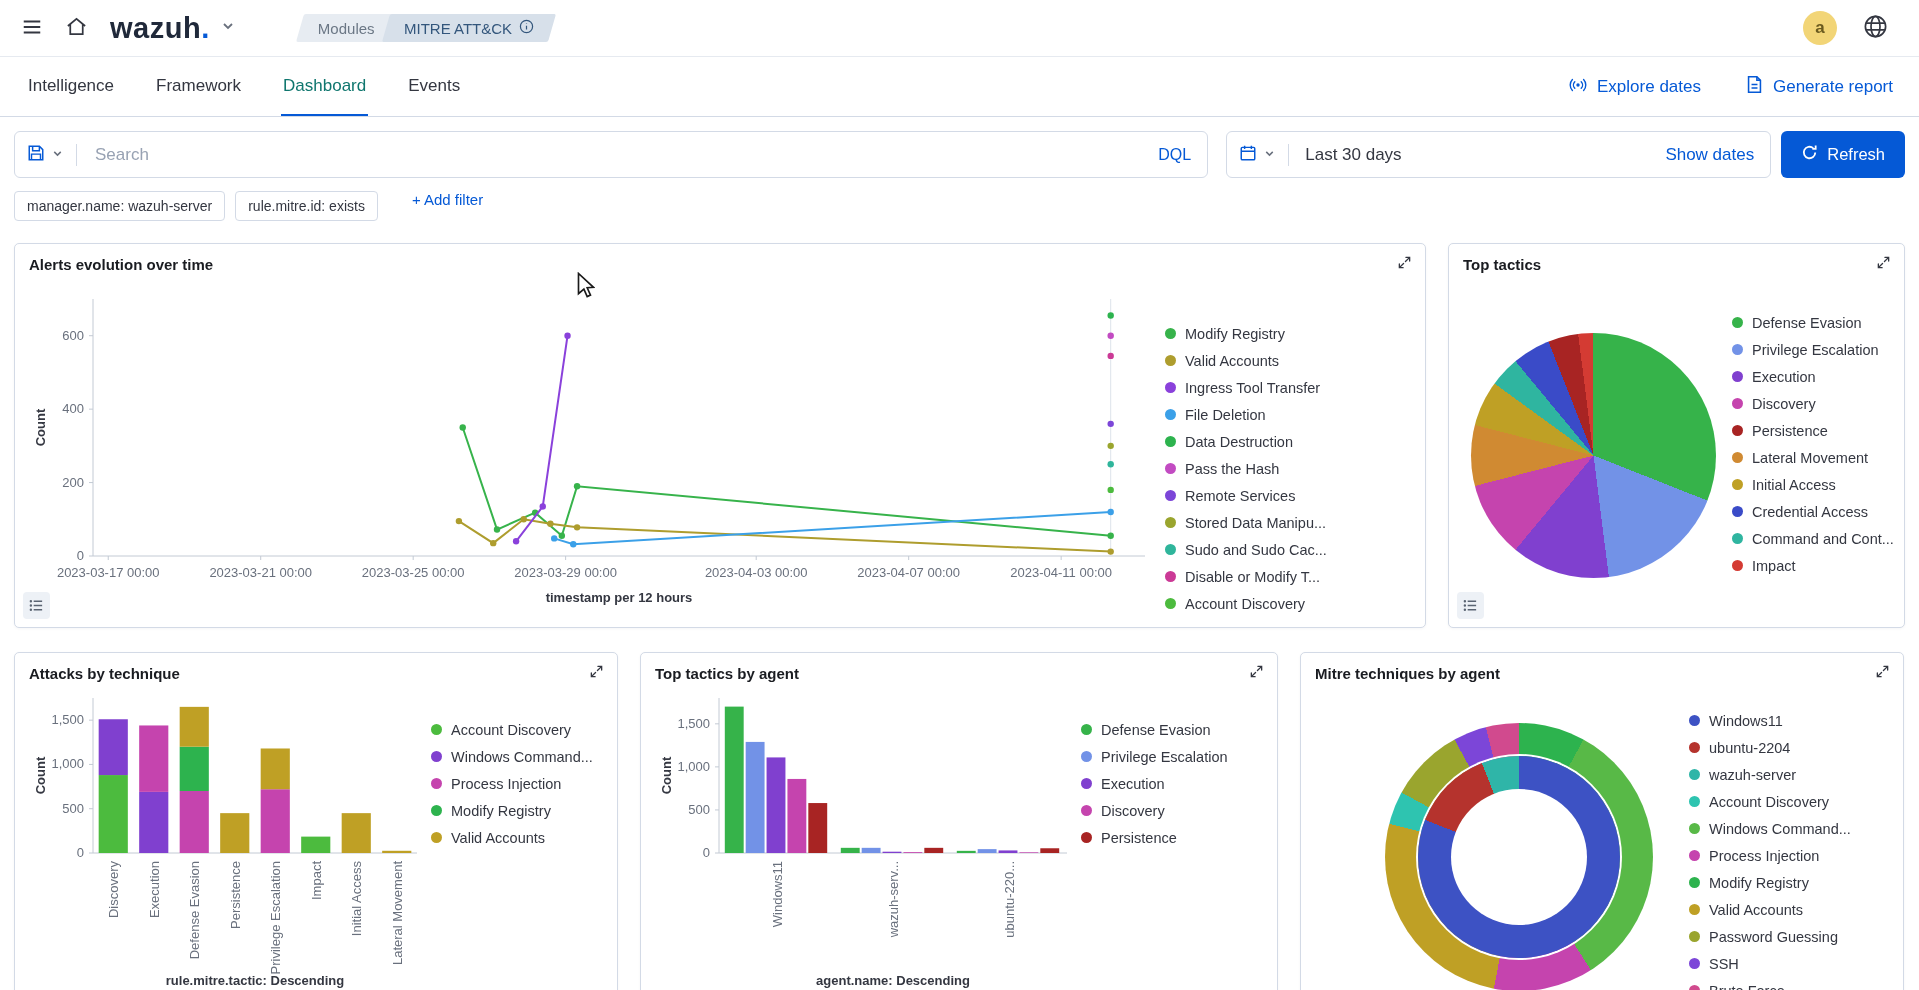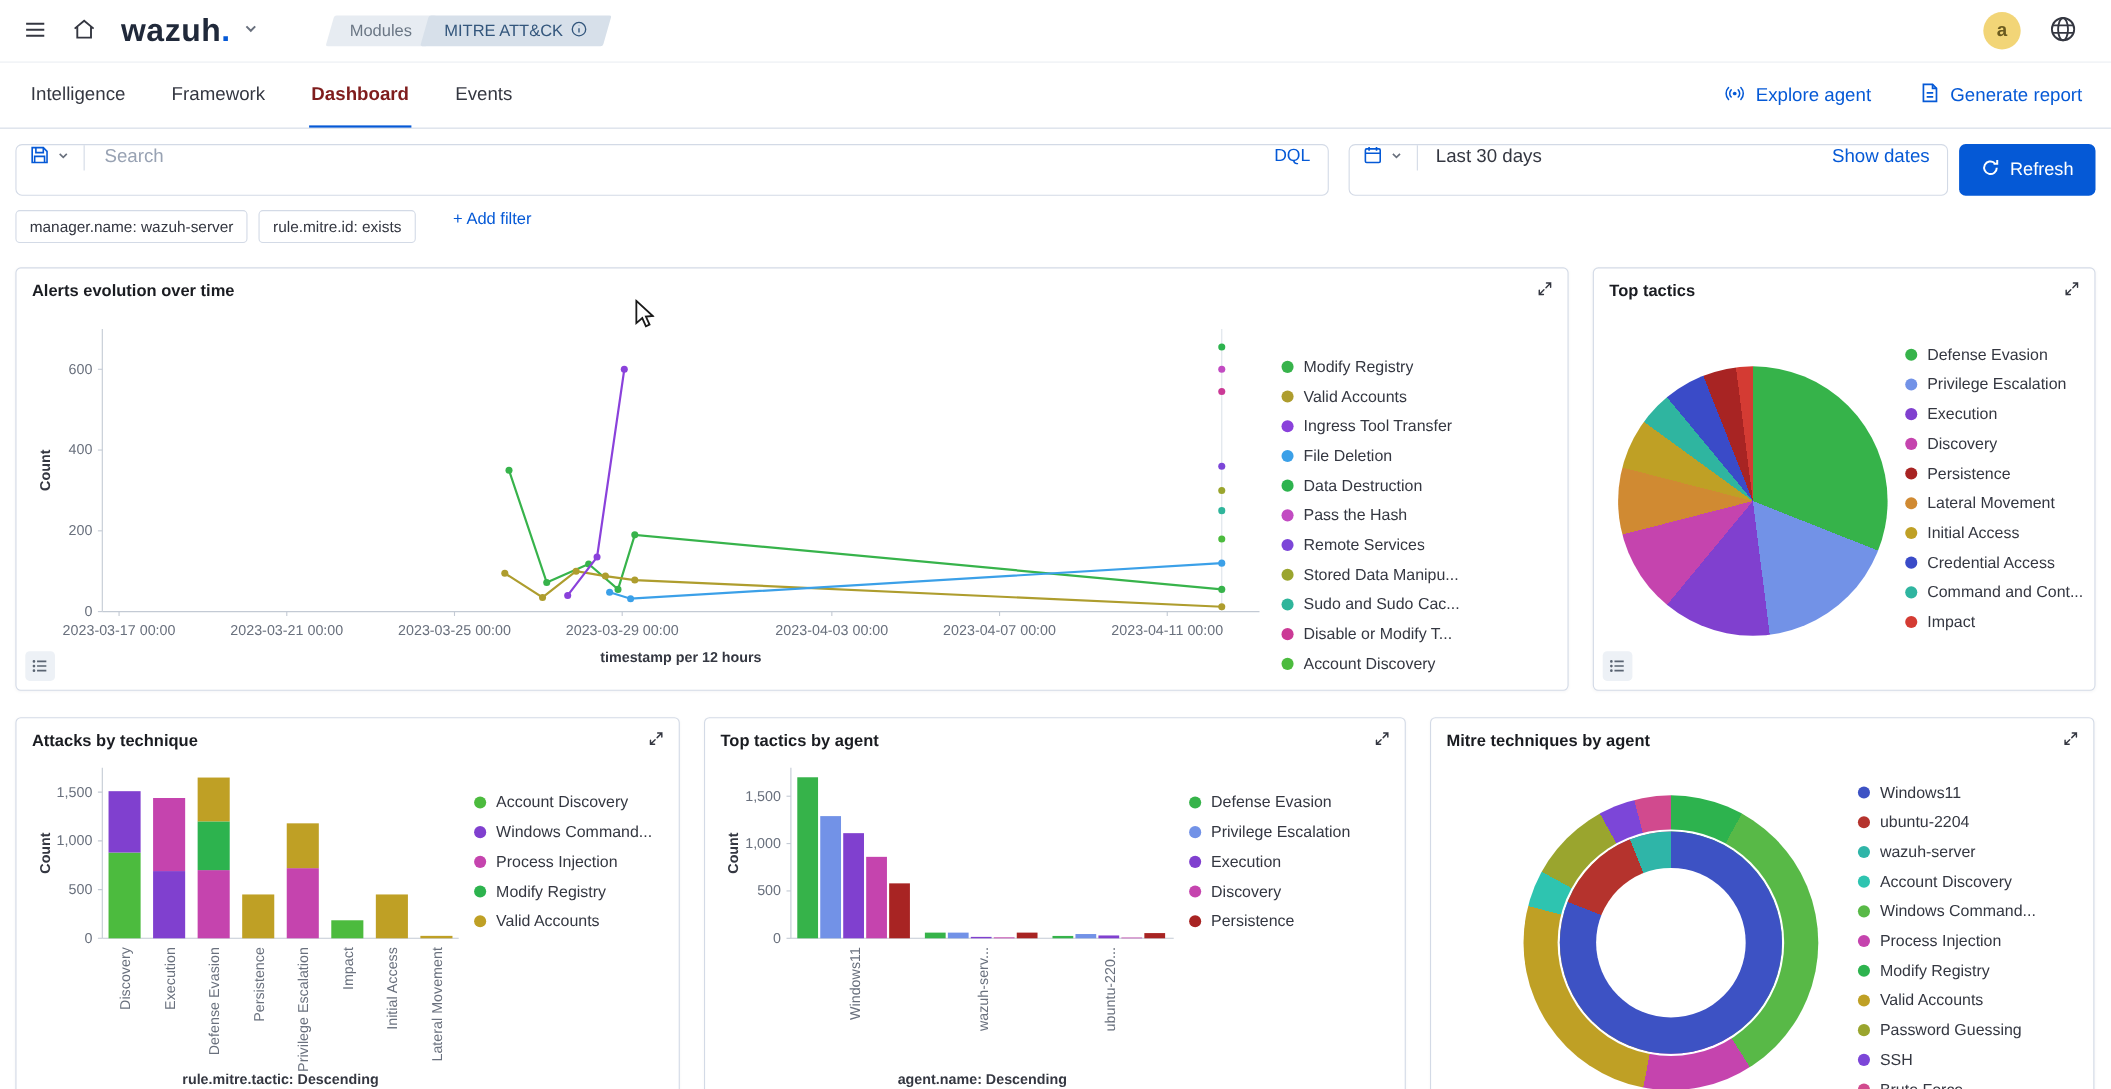--- a/index.html
+++ b/index.html
@@ -17,27 +17,27 @@
   .crumb{height:28px;display:flex;align-items:center;padding:0 18px;transform:skewX(-16deg);border-radius:2px;font-size:15px}
   .crumb>*{transform:skewX(16deg);display:flex;align-items:center;gap:7px}
   .crumb-modules{background:#E7ECF2;color:#6B7785}
   .crumb-current{background:#D7E0EA;color:#33567C;margin-left:-6px}
   .top-right{margin-left:auto;display:flex;align-items:center;gap:16px}
   .avatar{width:34px;height:34px;border-radius:50%;background:#F2D577;color:#6a5a1f;display:flex;align-items:center;justify-content:center;font-size:17px;font-weight:700;cursor:pointer}
 
   
   .tabsbar{height:60px;display:flex;align-items:stretch;padding:0 26px;border-bottom:1px solid #D3DAE6;background:#fff}
   .tab{display:flex;align-items:center;margin-right:38px;font-size:17px;color:#343741;cursor:pointer;border-bottom:2px solid transparent;padding:0 2px}
-  .tab.active{color:#7f1d1d;border-bottom-color:#0559D6;font-weight:700}
+  .tab.active{color:#0f766e;border-bottom-color:#0559D6;font-weight:400}
   .tab-actions{margin-left:auto;display:flex;gap:44px;align-items:center}
   .action-link{color:#0559D6;font-size:17px;display:flex;gap:9px;align-items:center;cursor:pointer;background:none;border:none}
 
   
   .queryrow{display:flex;padding:14px 14px 0 14px;align-items:center}
-  .ctrl{height:47px;border:1px solid #D3DAE6;border-radius:6px;background:#fff;display:flex;align-items:flex-start}
+  .ctrl{height:47px;border:1px solid #D3DAE6;border-radius:6px;background:#fff;display:flex;align-items:center}
   .search-group{flex:1;display:flex}
   .seg{display:flex;align-items:center;justify-content:center;gap:6px;width:62px;border-right:1px solid #D3DAE6;cursor:pointer;flex:0 0 auto}
   .search-box{flex:1;position:relative;display:flex;align-items:center;padding:0 18px;cursor:text}
   .search-placeholder{color:#98A2B3;font-size:17px}
   .dql{position:absolute;right:16px;color:#0559D6;font-size:16px;cursor:pointer}
   .date-group{width:545px;margin-left:18px;display:flex;flex:0 0 auto}
   .date-box{flex:1;padding:0 16px;display:flex;justify-content:space-between;align-items:center;font-size:17px;cursor:pointer}
   .show-dates{color:#0559D6}
   .refresh-btn{height:47px;margin-left:10px;background:#0559D6;color:#fff;border:none;border-radius:6px;font-size:16.5px;font-weight:500;display:flex;gap:9px;align-items:center;padding:0 20px;cursor:pointer;font-family:inherit}
 
@@ -142,21 +142,21 @@
   <div class="tab active">Dashboard</div>
   <div class="tab">Events</div>
   <div class="tab-actions">
     <button class="action-link">
       <span>
         <svg width="20" height="20" viewBox="0 0 20 20" fill="none" stroke="#0559D6" stroke-width="1.4" stroke-linecap="round">
             <circle cx="10" cy="11" r="1.7" fill="#0559D6" stroke="none"></circle>
             <path d="M6.8 14.2a4.6 4.6 0 0 1 0-6.5M13.2 7.7a4.6 4.6 0 0 1 0 6.5M4.4 16.5a8 8 0 0 1 0-11M15.6 5.5a8 8 0 0 1 0 11"></path>
           </svg>
       </span>
-      <span>Explore agent</span>
+      <span>Explore dates</span>
     </button>
     <button class="action-link">
       <span>
         <svg width="19" height="19" viewBox="0 0 16 16" fill="none" stroke="#0559D6" stroke-width="1.3">
             <path d="M3 1.5h7l3 3V14.5H3z"></path>
             <path d="M10 1.5v3h3M5.5 8h5M5.5 11h5"></path>
           </svg>
       </span>
       <span>Generate report</span>
     </button>

